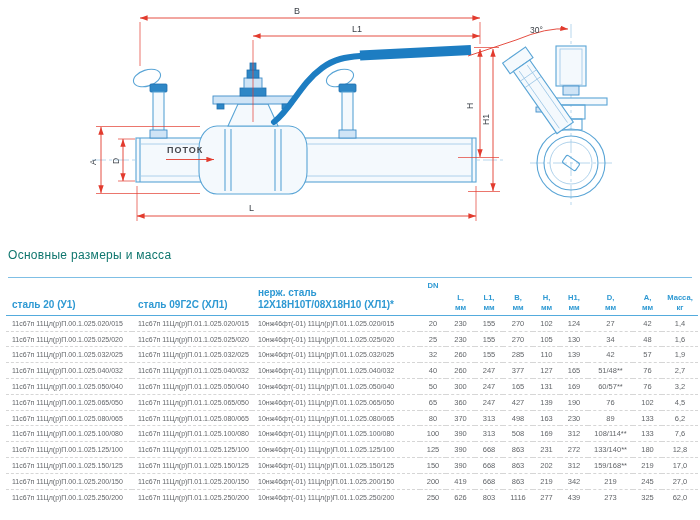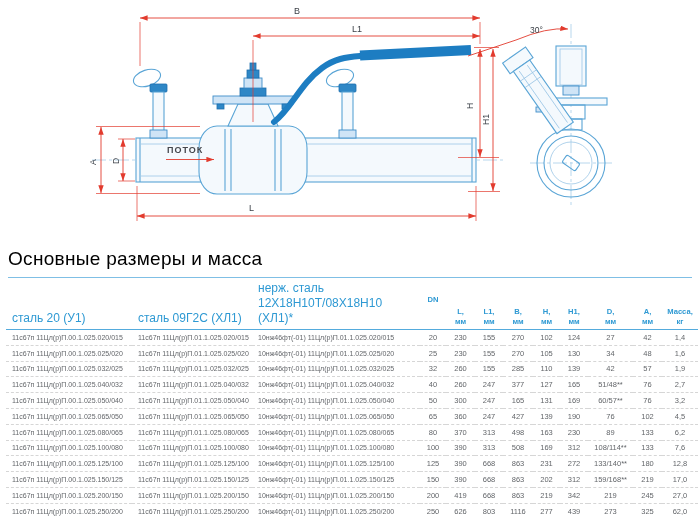--- a/index.html
+++ b/index.html
@@ -2,30 +2,30 @@
 <html><head>
 <meta charset="utf-8">
 <style>
   html,body{margin:0;padding:0;}
   body{
     width:700px;height:520px;background:#ffffff;position:relative;overflow:hidden;
     font-family:"Liberation Sans",sans-serif;
   }
   .drawing{position:absolute;left:0;top:0;}
   .section-title{
-    position:absolute;left:8px;top:248px;font-size:19px;color:#000000;letter-spacing:.3px;
+    position:absolute;left:8px;top:248px;font-size:12px;color:#0f766e;letter-spacing:.3px;
   }
   .title-rule{position:absolute;left:8px;right:8px;top:277px;height:1px;background:#7fbfe5;}
   table.dims{
     position:absolute;left:6px;top:281px;width:692px;border-collapse:collapse;table-layout:fixed;
   }
   th{color:#2e99d3;font-weight:600;padding:0;}
   th.group-designation{font-size:8.5px;text-align:left;padding-left:6px;height:16px;vertical-align:middle;}
   th.group-pn{font-size:8px;text-align:center;vertical-align:middle;}
-  th.steel{font-size:12px;text-align:left;vertical-align:bottom;padding:0 0 3px 6px;line-height:1.25;font-weight:400;}
+  th.steel{font-size:10px;text-align:left;vertical-align:bottom;padding:0 0 3px 6px;line-height:1.25;font-weight:700;}
   th.dimh{font-size:7.6px;text-align:center;vertical-align:bottom;padding:0 0 2px 0;line-height:1.3;}
   th.dimh.single{padding-bottom:24px;}
   thead tr.colnames th{border-bottom:1.4px solid #54abdd;}
   tbody td{
     height:14.8px;border-top:1px dashed #d6d6d6;color:#63666a;white-space:nowrap;overflow:hidden;padding:0;
   }
   tbody tr:first-child td{border-top:none;}
   td.des{font-size:7px;text-align:left;padding-left:6px;}
   td.num{font-size:7.5px;text-align:center;}
 

